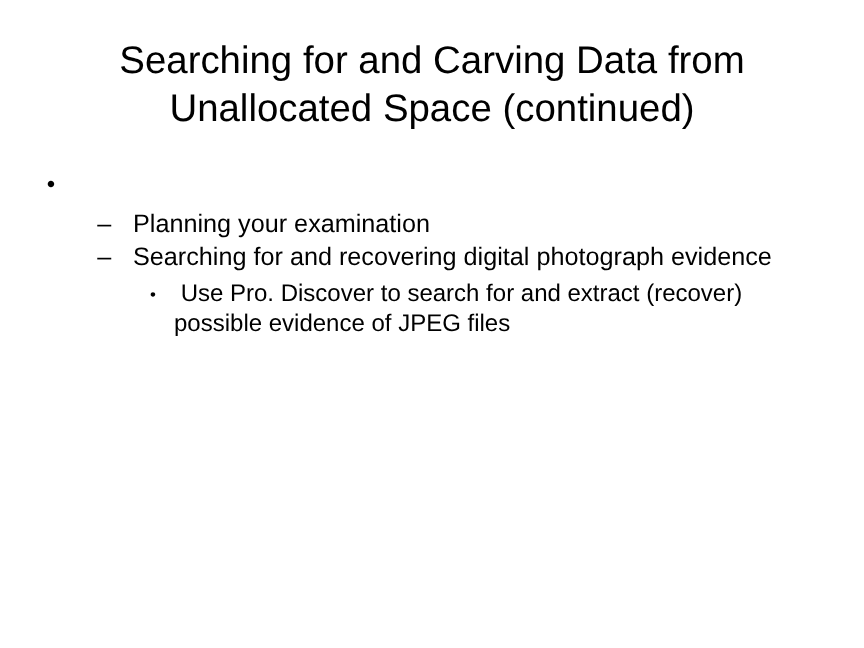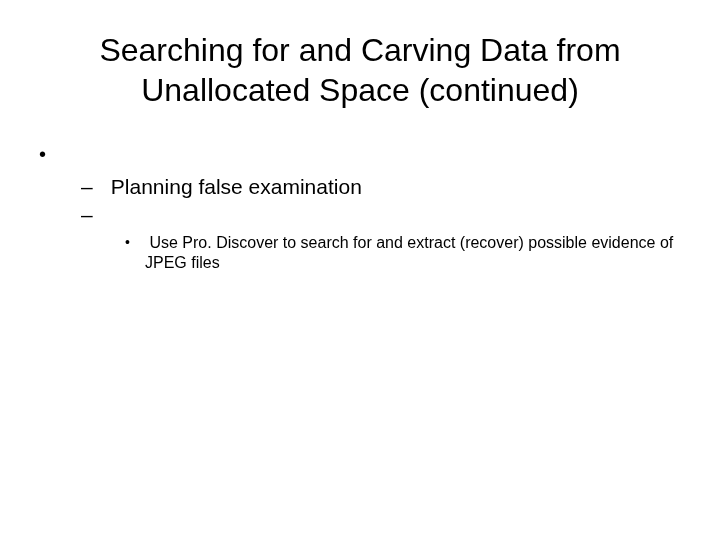--- a/index.html
+++ b/index.html
@@ -51,21 +51,21 @@
   ul.level2 > li::before {
     content: "–";
     display: inline-block;
     width: 24px;
     margin-left: -24px;
   }
   ul.level3 {
     list-style: none;
     padding-left: 40px;
     margin: 4px 0 0 0;
-    font-size: 16px;
+    font-size: 20px;
   }
   ul.level3 > li {
     margin: 2px 0;
     line-height: 1.25;
   }
   ul.level3 > li::before {
     content: "•";
     display: inline-block;
     width: 20px;
     margin-left: -20px;
@@ -77,23 +77,24 @@
 </head>
 <body>
 <div class="slide">
 
   <div class="title">Searching for and Carving Data from Unallocated Space (continued)</div>
 
   <ul class="level1">
     <li>
       <ul class="level2">
         <li>
-          <span>Planning false examination</span>
+          <span>Planning your examination</span>
         </li>
         <li>
+          <span>Searching for and recovering digital photograph evidence</span>
           <ul class="level3">
             <li>
               <span>Use Pro. Discover to search for and extract (recover) possible evidence of JPEG files</span>
             </li>
           </ul>
         </li>
       </ul>
     </li>
   </ul>
 

